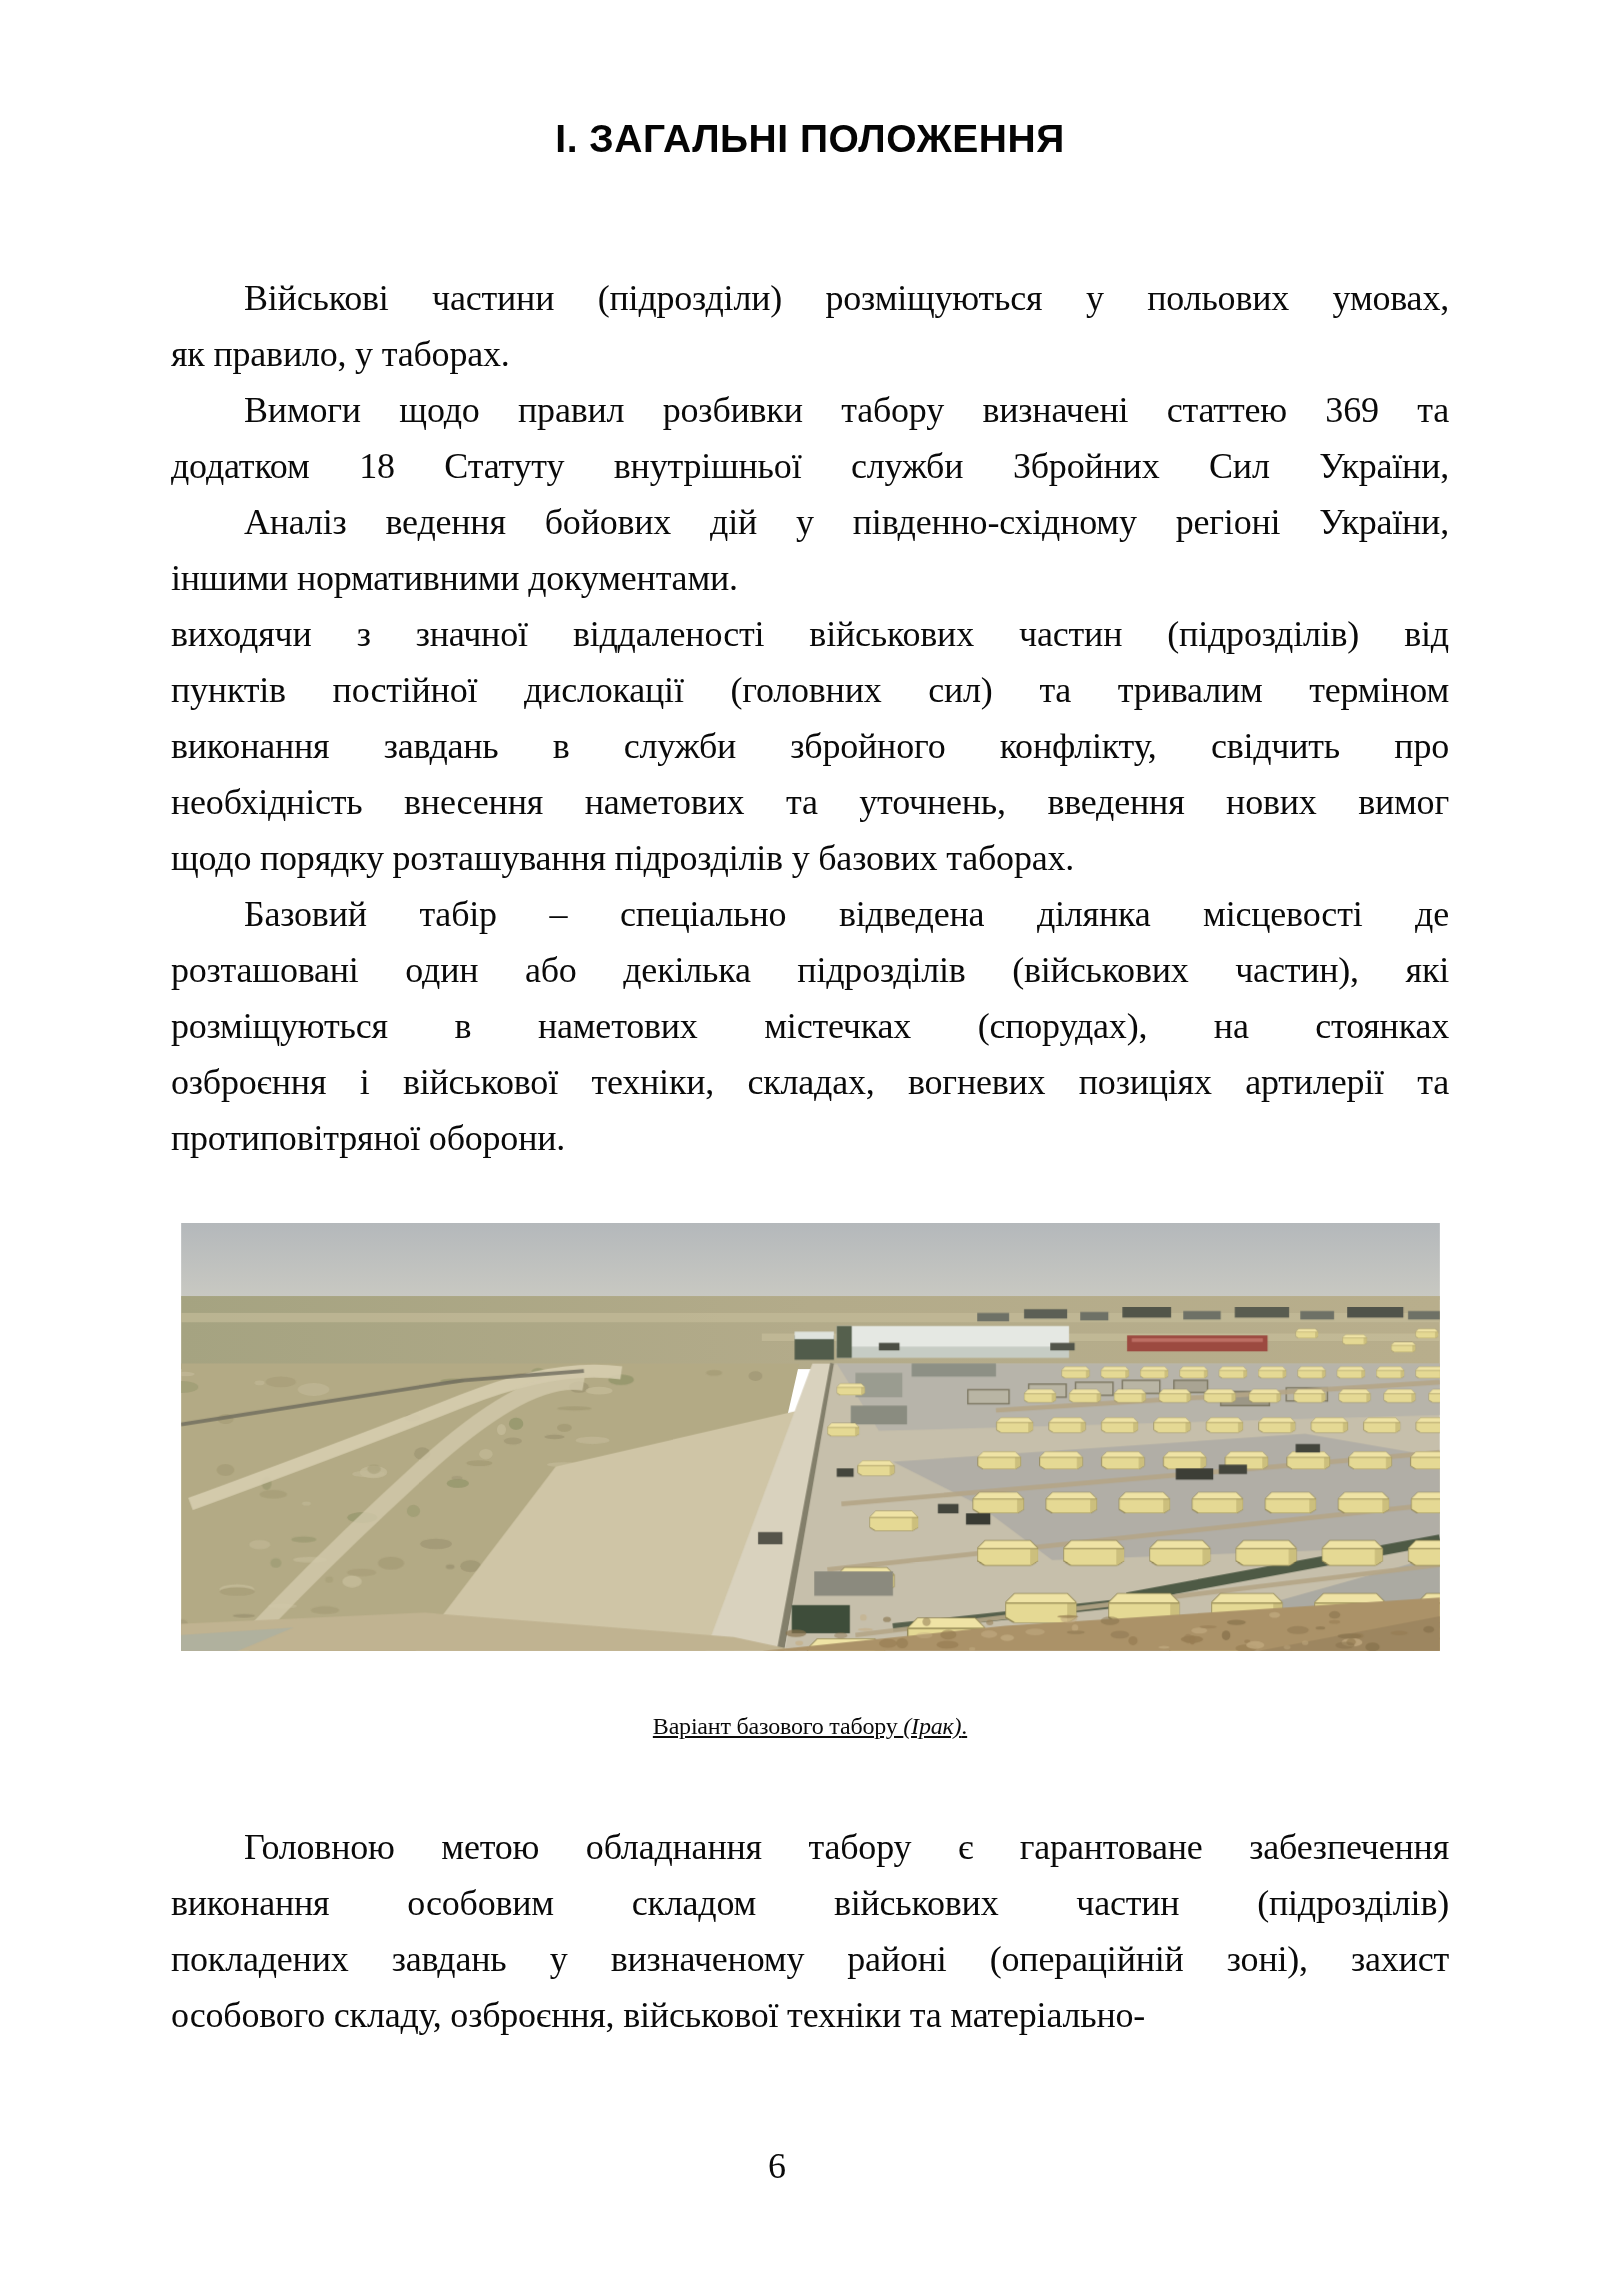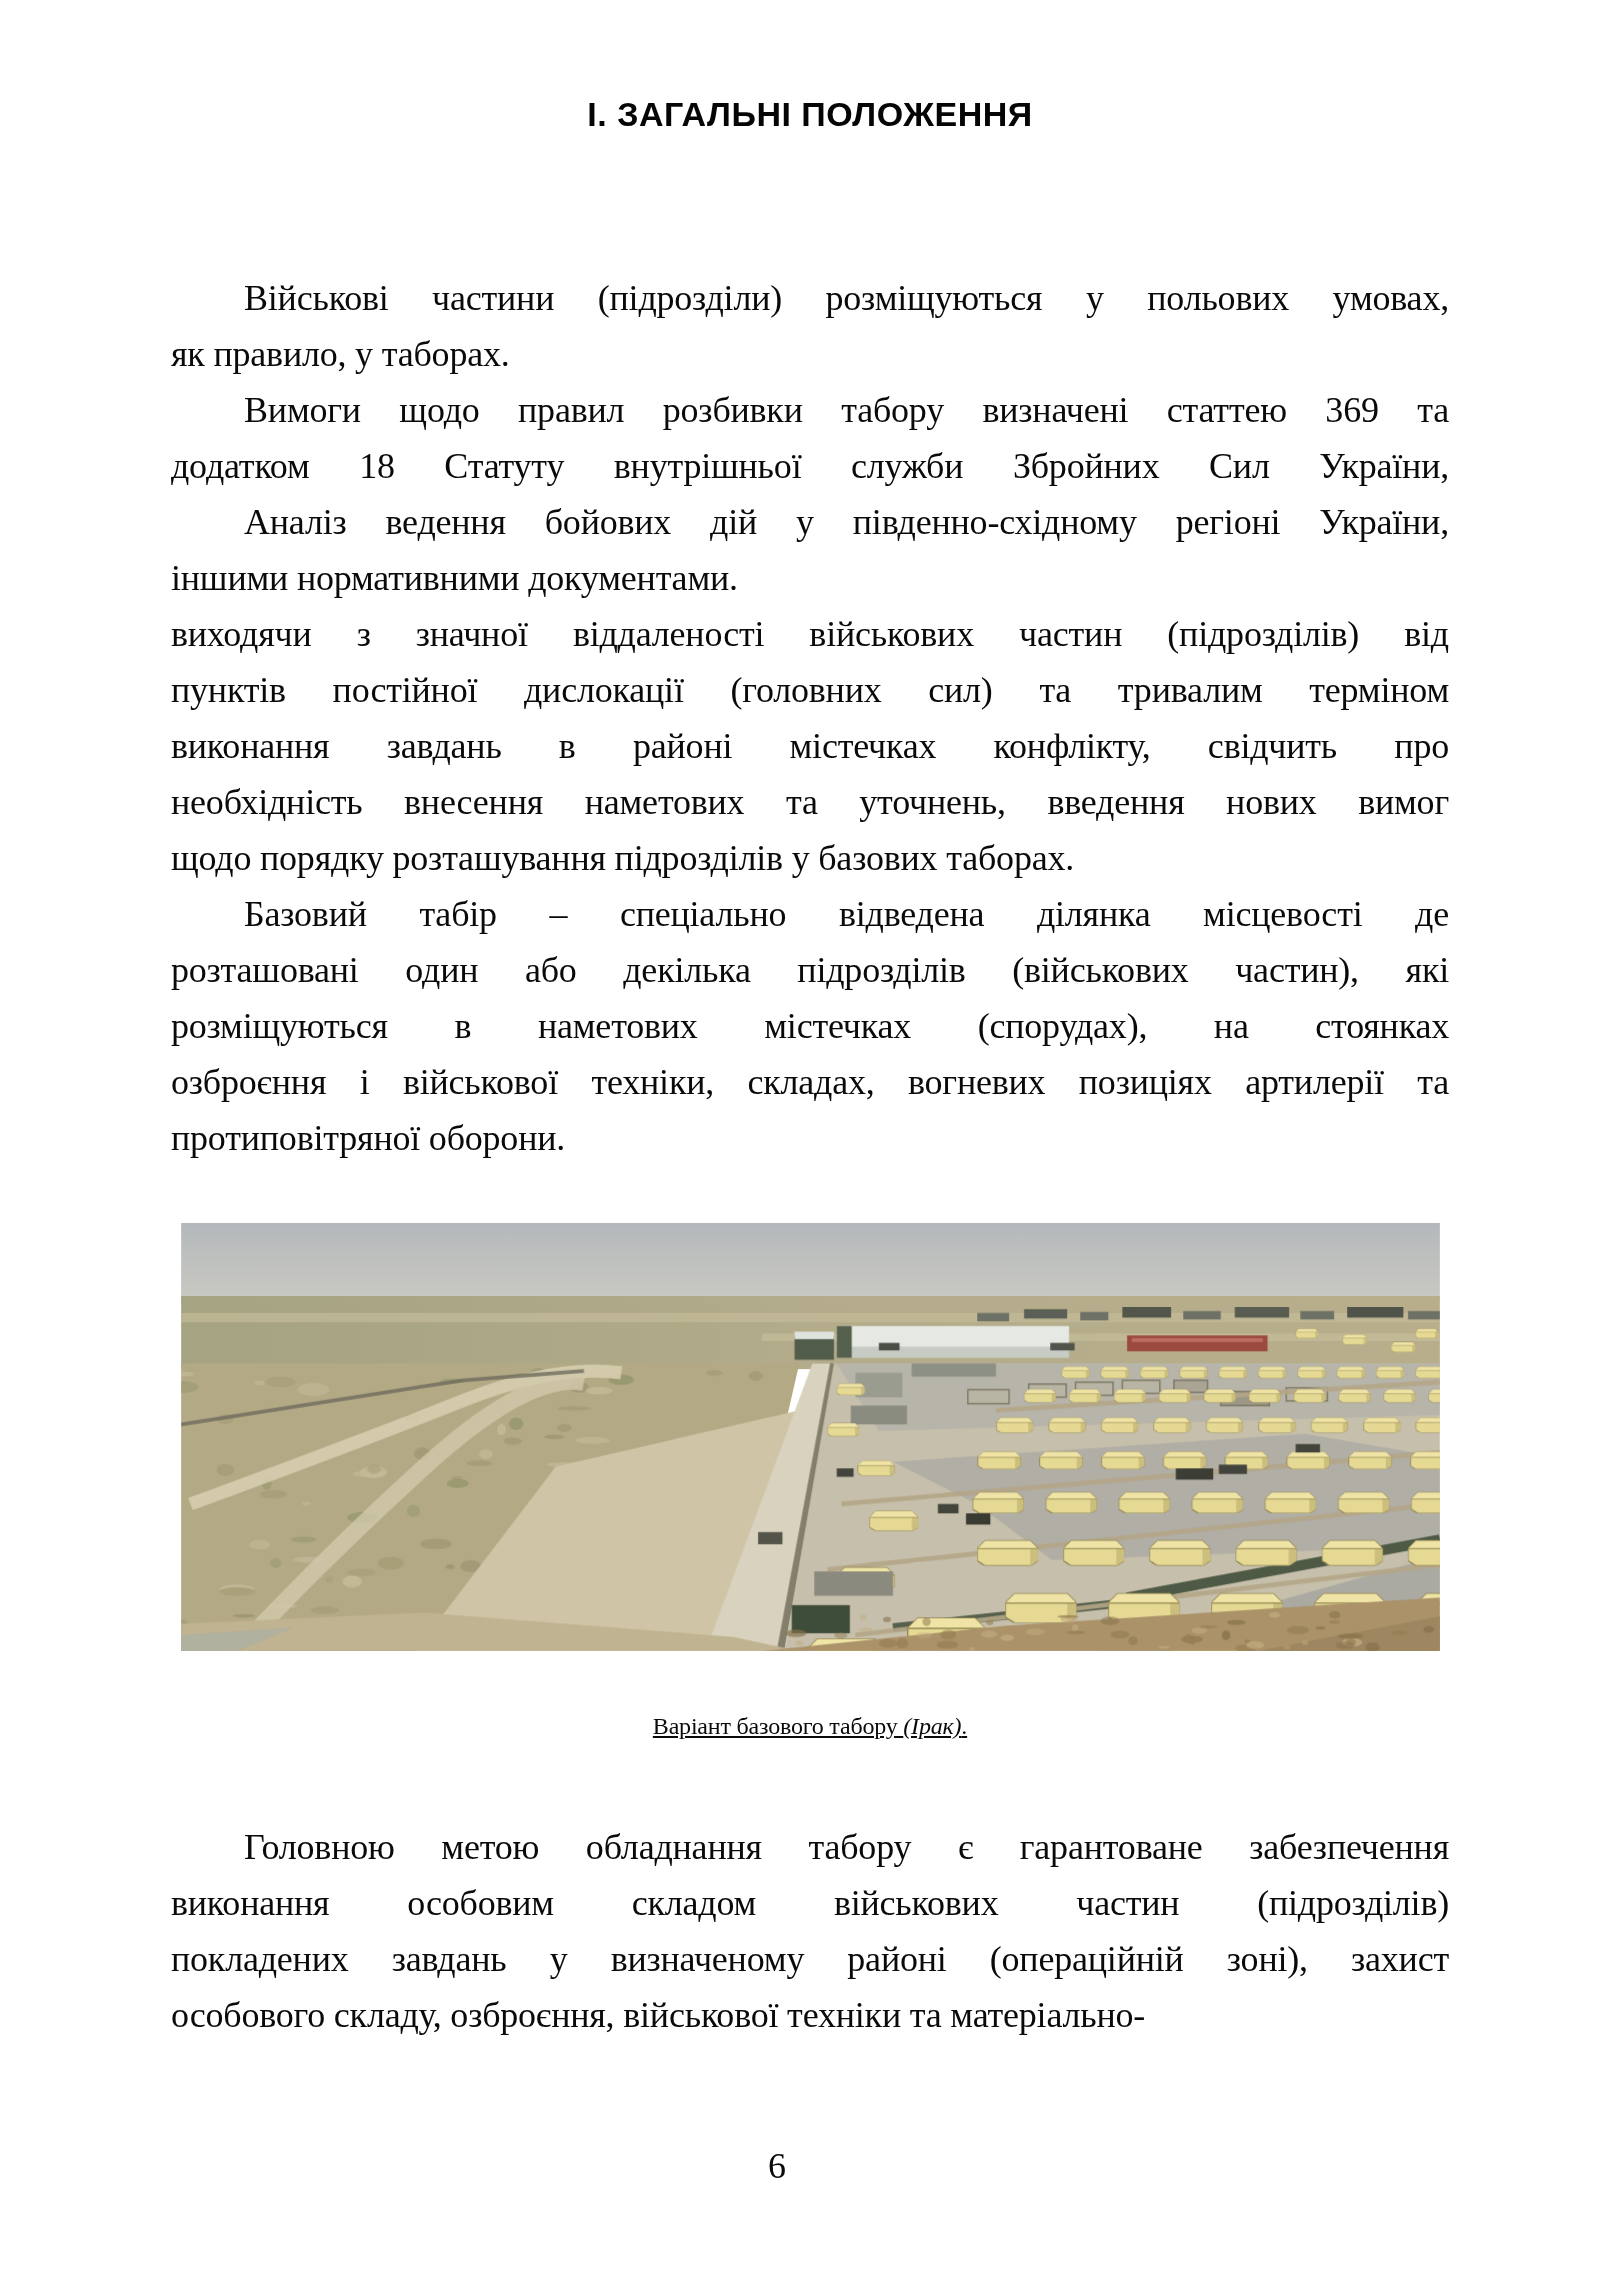--- a/index.html
+++ b/index.html
@@ -5,24 +5,24 @@
   html,body{margin:0;padding:0;background:#ffffff;}
   .page{
     position:relative;
     width:1621px;height:2292px;
     background:#ffffff;
     font-family:"Liberation Serif","DejaVu Serif",serif;
     color:#0a0a0a;
     overflow:hidden;
   }
   .doc-title{
-    position:absolute;top:90px;left:171px;width:1278px;
+    position:absolute;top:114px;left:171px;width:1278px;
     text-align:center;
     font-family:"Liberation Sans","DejaVu Sans",sans-serif;
-    font-weight:bold;font-size:34px;line-height:49px;
+    font-weight:bold;font-size:39px;line-height:49px;
     letter-spacing:0.5px;
     color:#050505;
   }
   .text-block{
     position:absolute;left:171px;width:1278px;
     font-size:36px;
     letter-spacing:-0.2px;
   }
   #text-before{top:270px;}
   #text-after{top:1819px;}
@@ -59,21 +59,21 @@
 
   <div class="text-block" id="text-before">
       <div class="line first">Військові частини (підрозділи) розміщуються у польових умовах,</div>
       <div class="line lastline">як правило, у таборах.</div>
       <div class="line first">Вимоги щодо правил розбивки табору визначені статтею 369 та</div>
       <div class="line">додатком 18 Статуту внутрішньої служби Збройних Сил України,</div>
       <div class="line first">Аналіз ведення бойових дій у південно-східному регіоні України,</div>
       <div class="line lastline">іншими нормативними документами.</div>
       <div class="line">виходячи з значної віддаленості військових частин (підрозділів) від</div>
       <div class="line">пунктів постійної дислокації (головних сил) та тривалим терміном</div>
-      <div class="line">виконання завдань в районі містечках конфлікту, свідчить про</div>
+      <div class="line">виконання завдань в служби збройного конфлікту, свідчить про</div>
       <div class="line">необхідність внесення наметових та уточнень, введення нових вимог</div>
       <div class="line lastline">щодо порядку розташування підрозділів у базових таборах.</div>
       <div class="line first">Базовий табір – спеціально відведена ділянка місцевості де</div>
       <div class="line">розташовані один або декілька підрозділів (військових частин), які</div>
       <div class="line">розміщуються в наметових містечках (спорудах), на стоянках</div>
       <div class="line">озброєння і військової техніки, складах, вогневих позиціях артилерії та</div>
       <div class="line lastline">протиповітряної оборони.</div>
     </div>
 
   <div class="figure-wrap">

